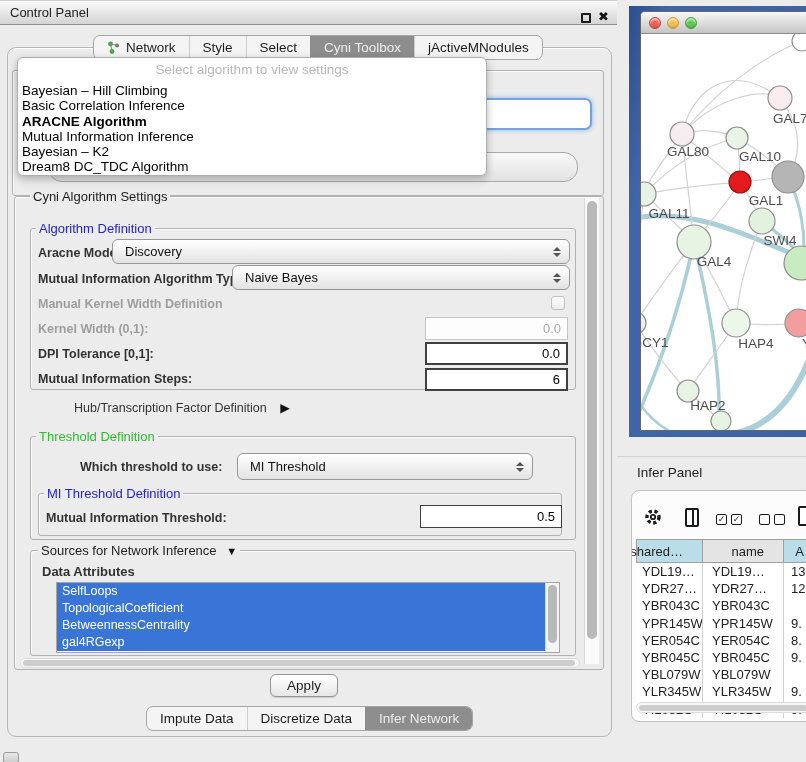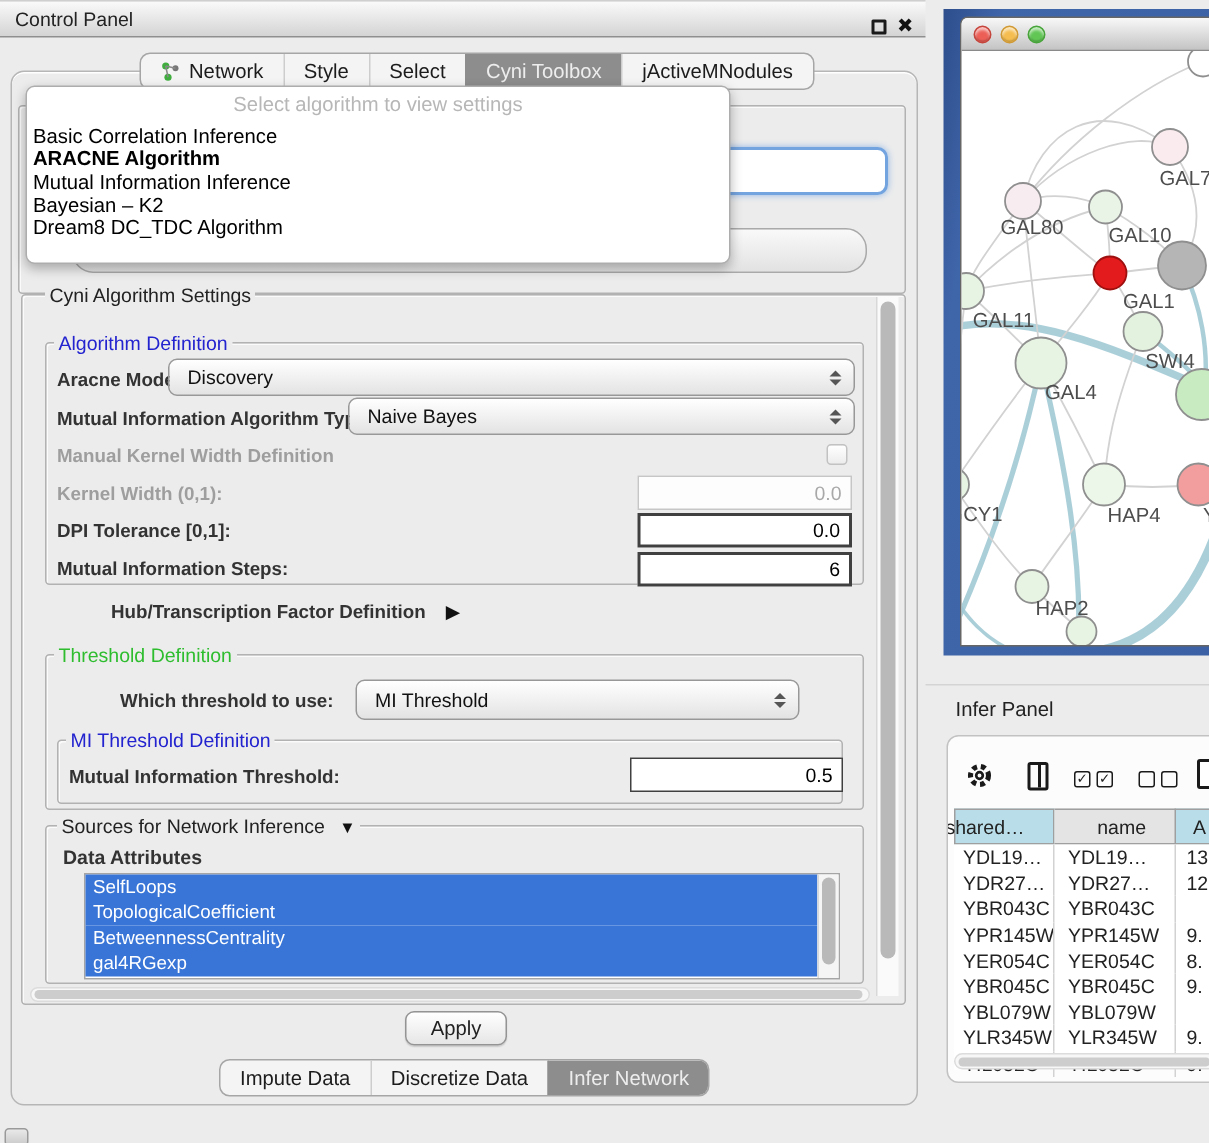--- a/index.html
+++ b/index.html
@@ -142,20 +142,21 @@
 
 <div class="abs group" style="left:12px;top:70px;width:592px;height:126px;"></div>
 <div id="focus-combo" class="abs"></div>
 <div id="bg-combo" class="abs">
   <span>galFiltered.sif default node</span>
 </div>
 
 <div id="popup" class="abs">
   <div class="ph">Select algorithm to view settings</div>
   <div id="algo-items">
+      <div class="it">Bayesian – Hill Climbing</div>
       <div class="it">Basic Correlation Inference</div>
       <div class="it b">ARACNE Algorithm</div>
       <div class="it">Mutual Information Inference</div>
       <div class="it">Bayesian – K2</div>
       <div class="it">Dream8 DC_TDC Algorithm</div>
     </div>
 </div>
 
 <div class="abs group" style="left:14px;top:196px;width:590px;height:474px;"></div>
 <span class="gtitle" style="left:30px;top:189px;">Cyni Algorithm Settings</span>
@@ -192,21 +193,21 @@
 <span class="abs lbl" style="left:38px;top:347px;">DPI Tolerance [0,1]:</span>
 <div class="abs tinput strong" style="left:425px;top:342px;width:143px;height:23px;">
   <span>0.0</span>
 </div>
 
 <span class="abs lbl" style="left:38px;top:372px;">Mutual Information Steps:</span>
 <div class="abs tinput strong" style="left:425px;top:368px;width:143px;height:23px;">
   <span>6</span>
 </div>
 
-<span class="abs lbl" style="left:38px;top:400px;font-weight:700;padding-left:36px;">
+<span class="abs lbl" style="left:38px;top:400px;font-weight:400;padding-left:36px;">
   <span>Hub/Transcription Factor Definition</span>
   <span style="margin-left:10px;color:#111;">▶</span>
 </span>
 
 <div class="abs group" style="left:30px;top:436px;width:546px;height:104px;"></div>
 <span class="gtitle green" style="left:36px;top:429px;">Threshold Definition</span>
 
 <span class="abs lbl" style="left:80px;top:460px;">Which threshold to use:</span>
 <div class="abs combo" style="left:237px;top:453px;width:296px;height:27px;">
   <span>MI Threshold</span>

